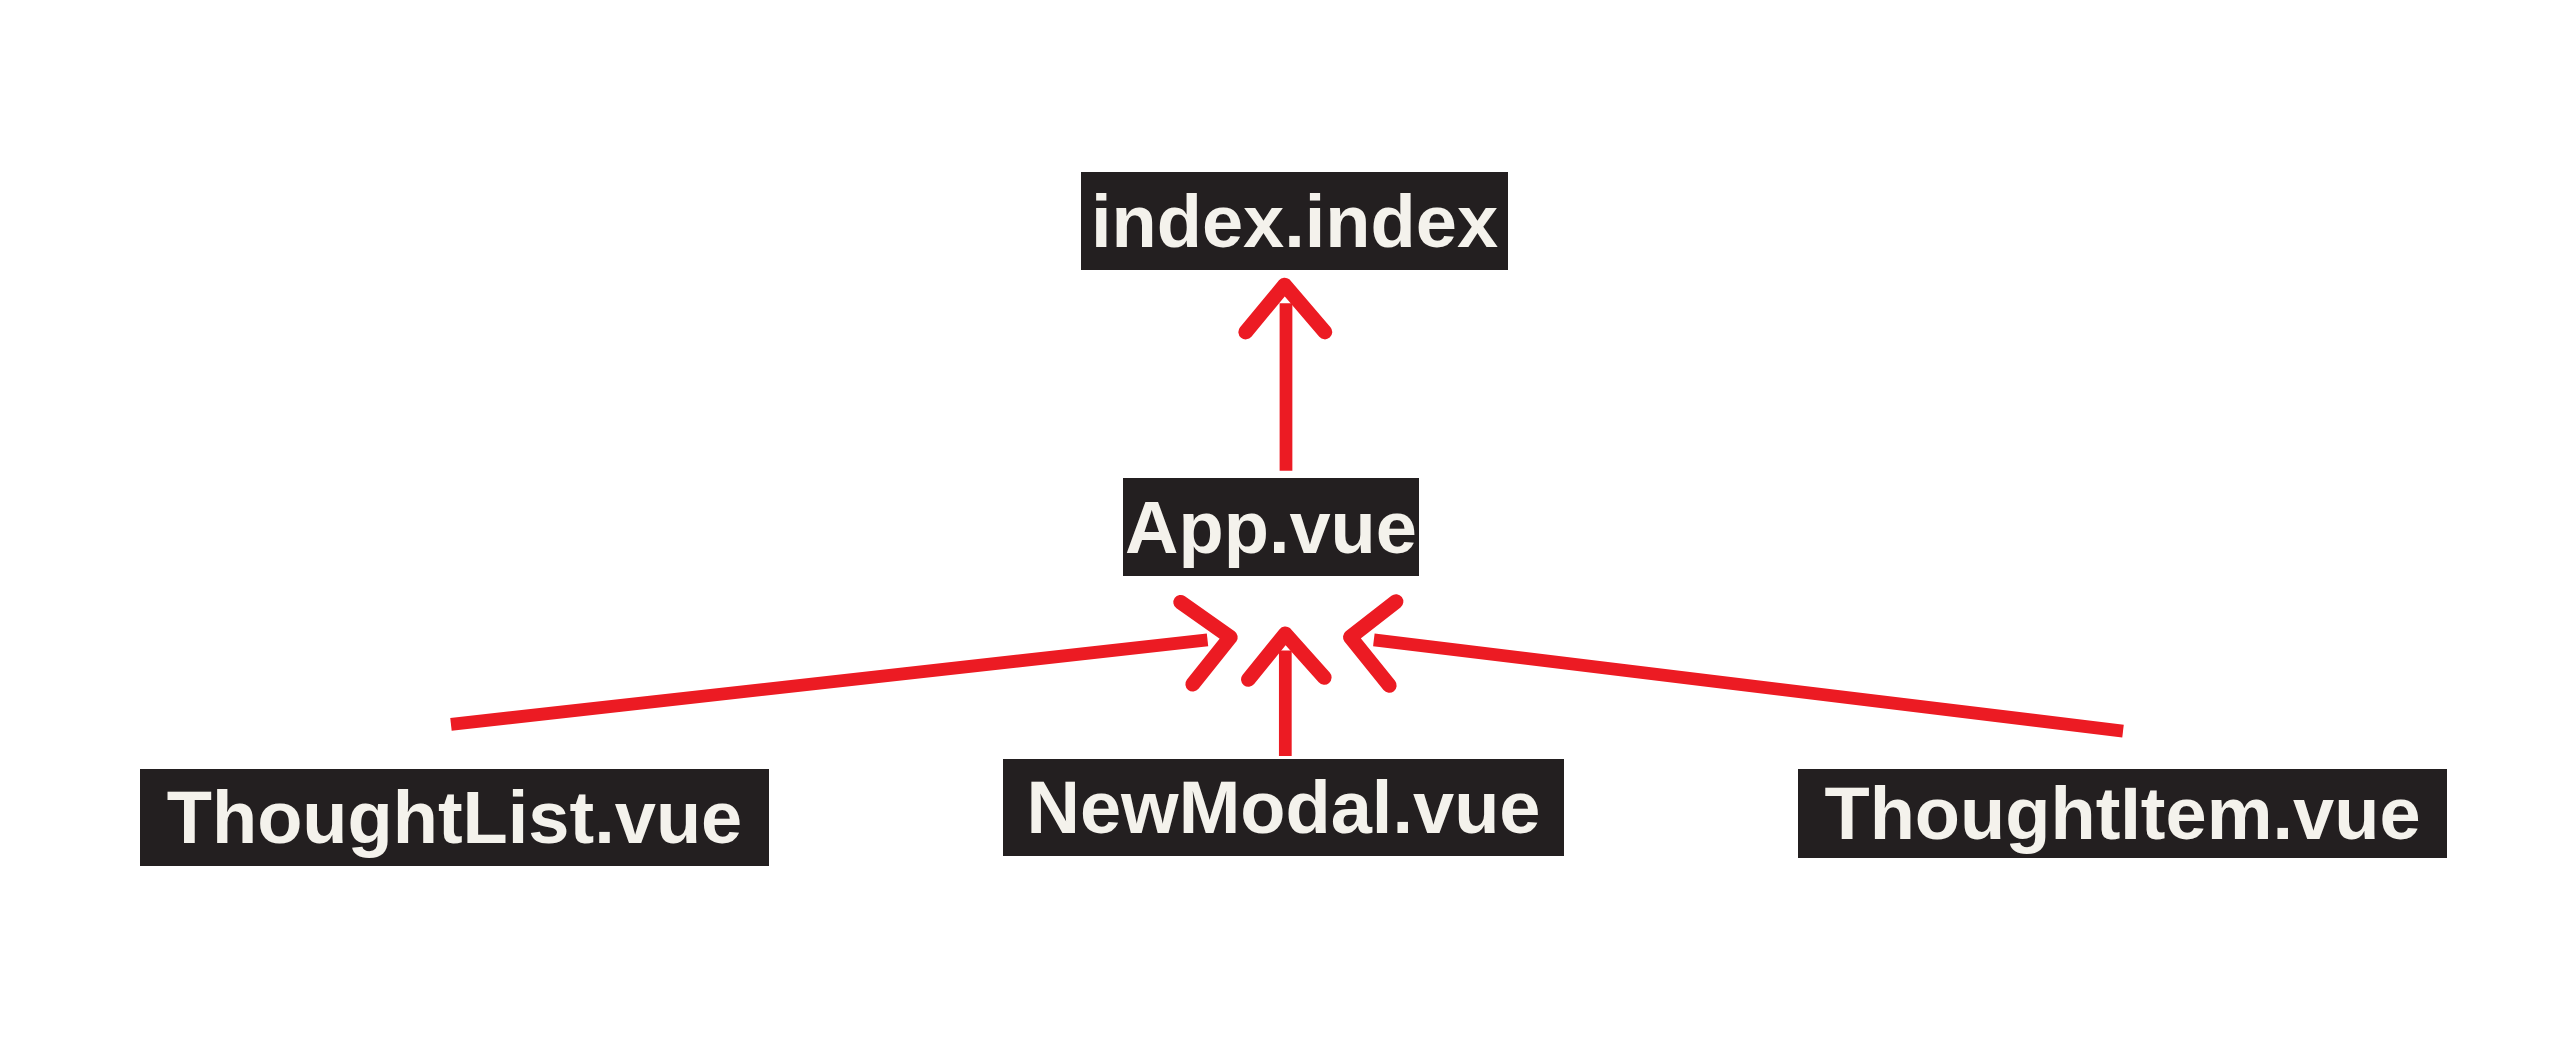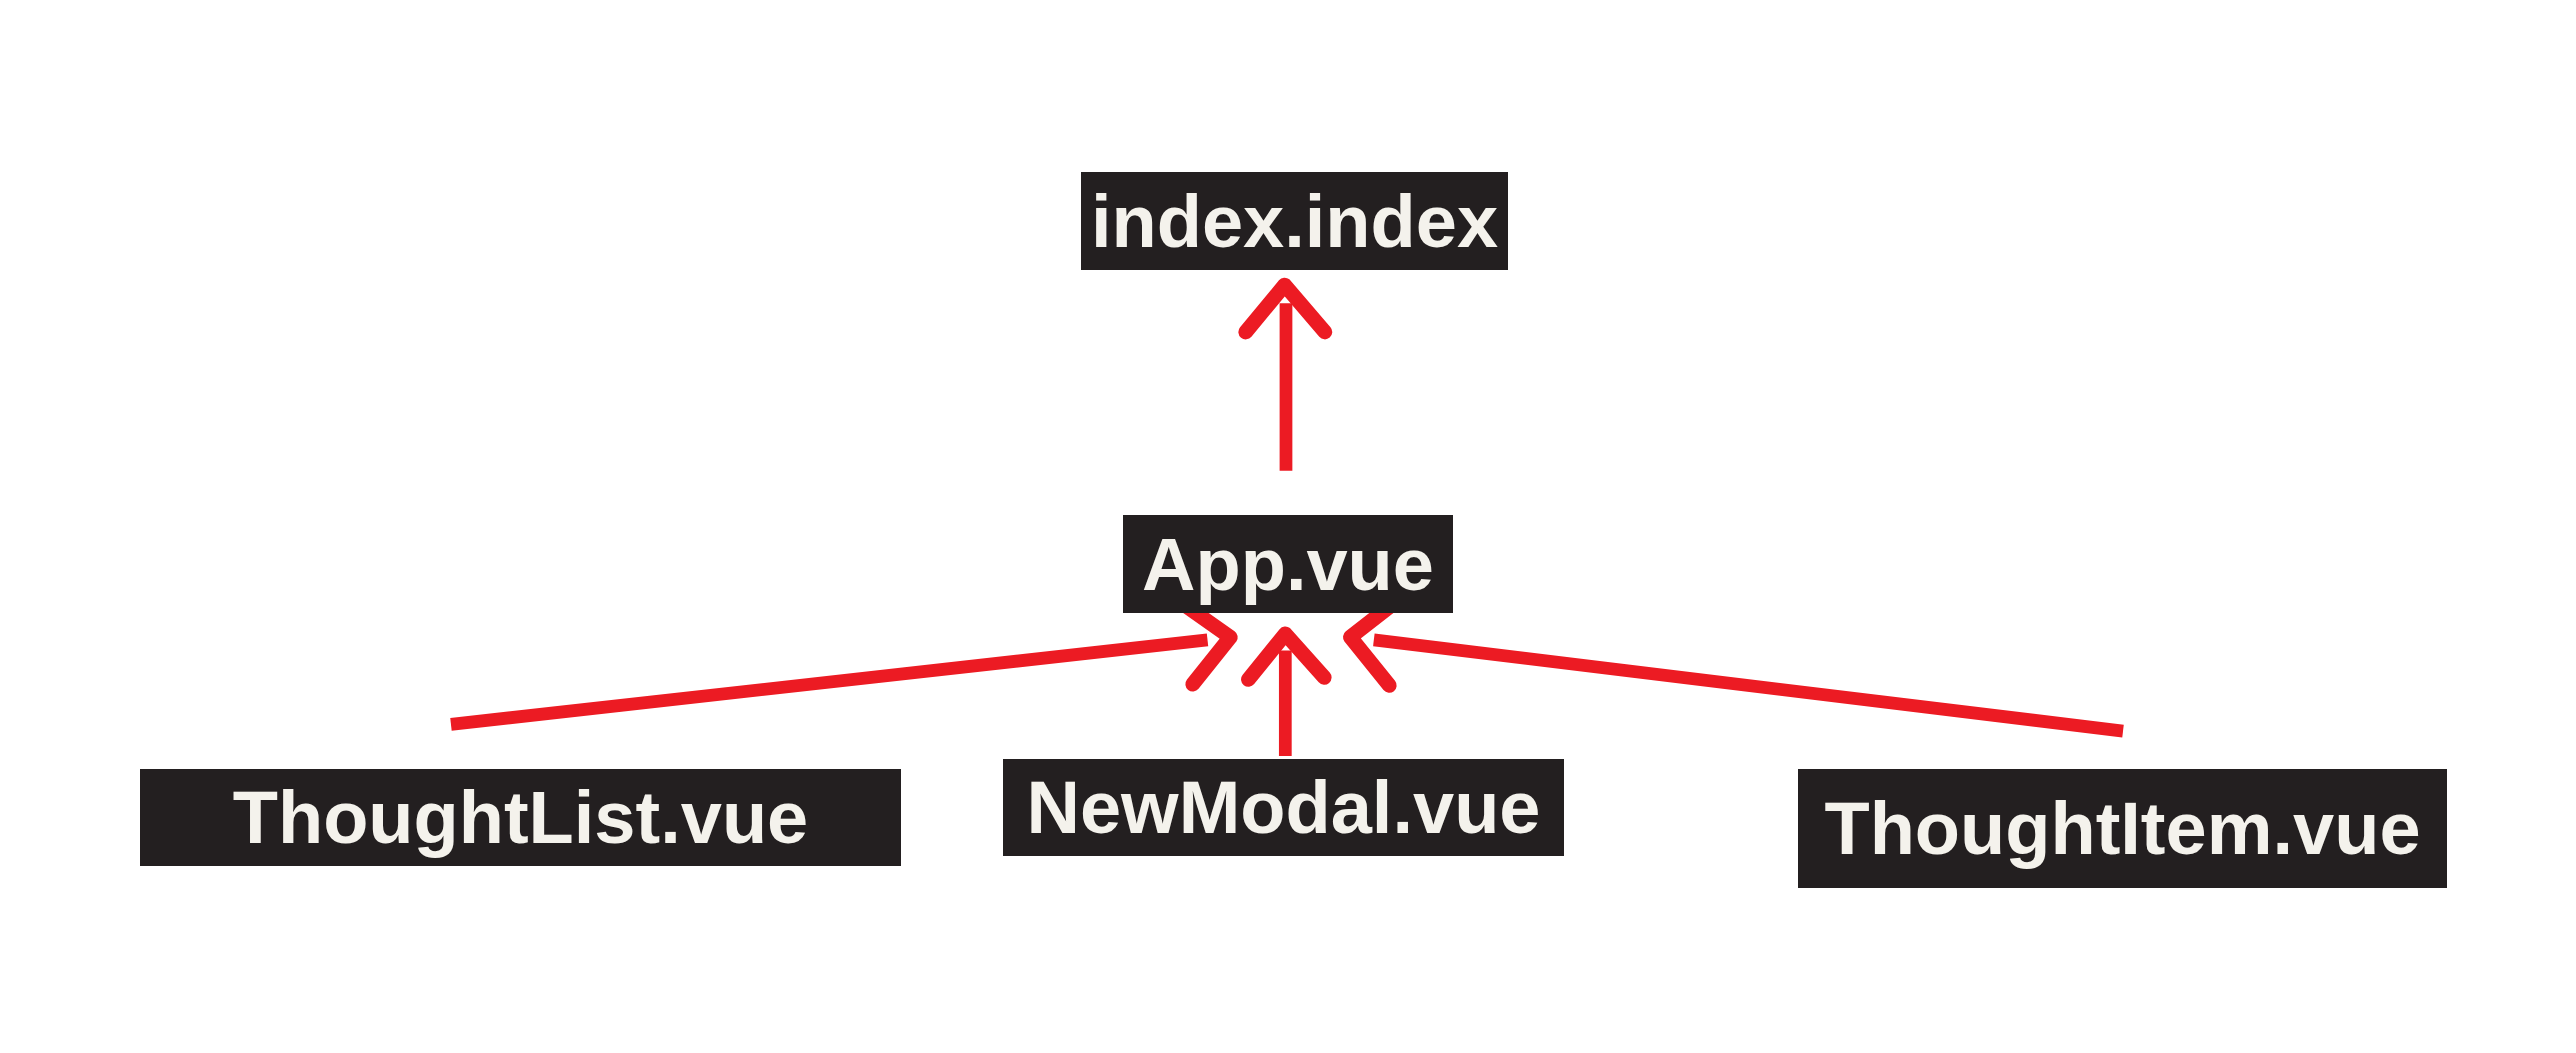--- a/index.html
+++ b/index.html
@@ -47,24 +47,24 @@
     font-weight: bold;
     font-size: 74px;
     display: flex;
     align-items: center;
     justify-content: center;
     white-space: nowrap;
     letter-spacing: 0px;
   }
 
   .n-index { left: 1081px; top: 172px;  width: 427px; height: 98px; }
-  .n-app   { left: 1123px; top: 515px;  width: 330px; height: 98px; }
-  .n-list  { left: 140px;  top: 769px; width: 761px; height: 97px; }
+  .n-app   { left: 1123px; top: 478px;  width: 296px; height: 98px; }
+  .n-list  { left: 140px;  top: 769px; width: 629px; height: 97px; }
   .n-modal { left: 1003px; top: 759px; width: 561px; height: 97px; text-align: right; }
-  .n-item  { left: 1798px; top: 769px; width: 649px; height: 119px; }
+  .n-item  { left: 1798px; top: 769px; width: 649px; height: 89px; }
 </style>
 </head>
 <body>
 
 <div class="stage">
 
   <svg class="arrows-layer" viewBox="0 0 3840 1570" xmlns="http://www.w3.org/2000/svg">
 
     <g>
       <line class="shaft" x1="1917" y1="702" x2="1917" y2="452"></line>

